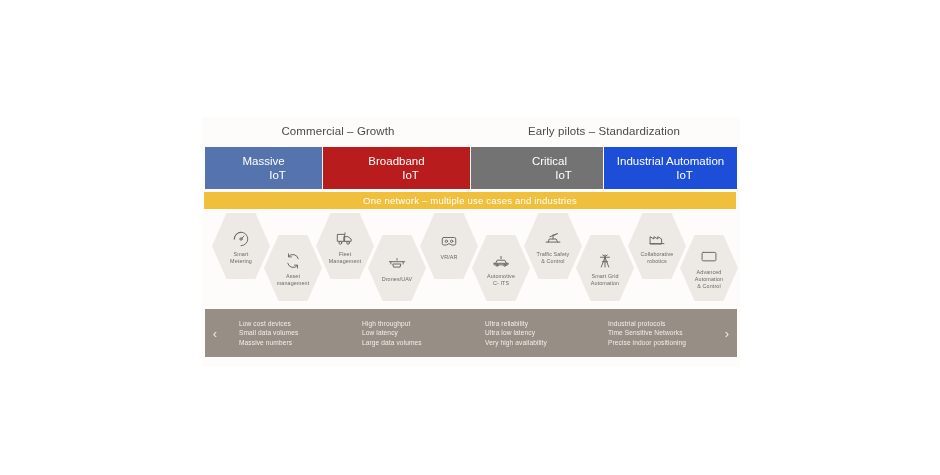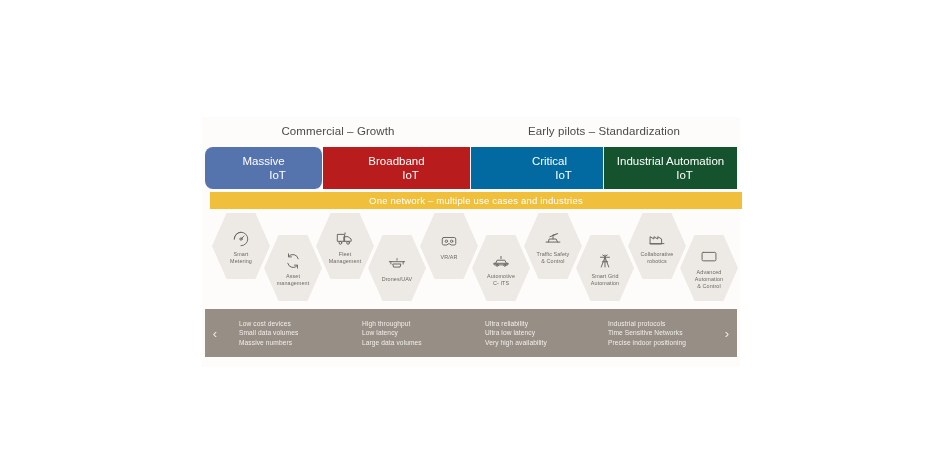--- a/index.html
+++ b/index.html
@@ -69,21 +69,21 @@
     line-height: 14px;
     text-align: center;
     border-right: 1.5px solid #fdfcfa;
   }
   .cat-block:last-child { border-right: none; }
   .cat-block .l2 { display: block; margin-left: 28px; }
 
   
   .network-band {
     position: absolute;
-    left: 8px;
+    left: 2px;
     top: 75px;
     width: 532px;
     height: 17px;
     background: #f0c03c;
     display: flex;
     align-items: center;
     justify-content: center;
     color: #ffffff;
     font-size: 9.5px;
     letter-spacing: .2px;
@@ -174,33 +174,33 @@
 
 <div id="canvas">
   <div id="slide">
 
     <div class="phase-row">
       <div class="phase-label pilots">Early pilots – Standardization</div>
       <div class="phase-label commercial">Commercial – Growth</div>
     </div>
 
     <div class="cat-row" id="cat-row">
-        <div class="cat-block" style="background: rgb(85, 115, 173); flex: 0 0 118px; border-radius: 8px;">
+        <div class="cat-block" style="background: rgb(85, 115, 173); flex: 0 0 118px;">
           <span>Massive</span>
           <span class="l2">IoT</span>
         </div>
         <div class="cat-block" style="background: #b91c1c; flex: 0 0 148px;">
           <span>Broadband</span>
           <span class="l2">IoT</span>
         </div>
-        <div class="cat-block" style="background: #0369a1; flex: 0 0 133px; padding-left: 25px;">
+        <div class="cat-block" style="background: #737373; flex: 0 0 133px; padding-left: 25px;">
           <span>Critical</span>
           <span class="l2">IoT</span>
         </div>
-        <div class="cat-block" style="background: #14532d; flex: 0 0 133px;">
+        <div class="cat-block" style="background: #1d4ed8; flex: 0 0 133px;">
           <span>Industrial Automation</span>
           <span class="l2">IoT</span>
         </div>
       </div>
 
     <div class="network-band">
       <span>One network – multiple use cases and industries</span>
     </div>
 
     <div class="hex-field" id="hex-field">

